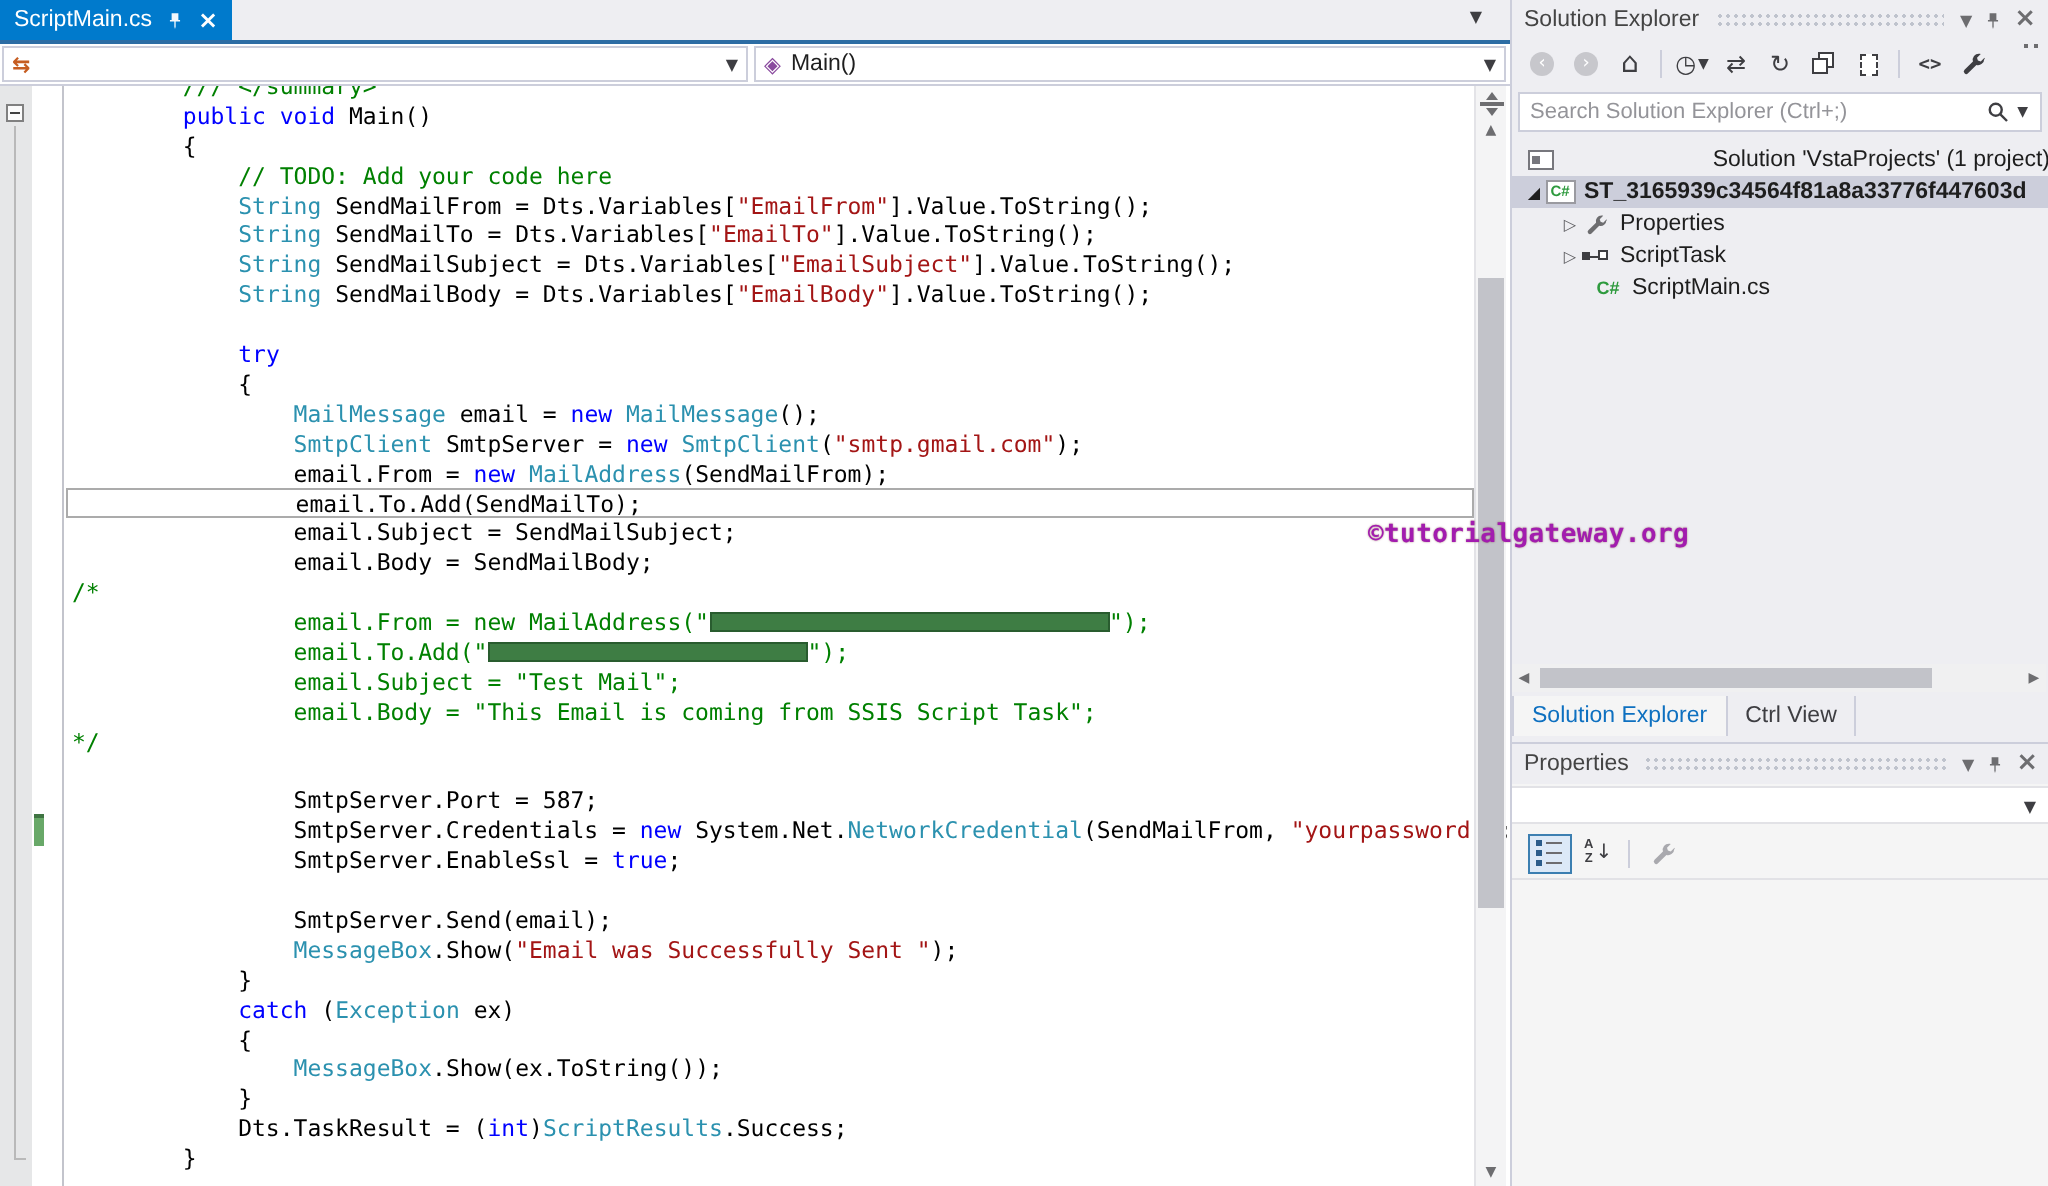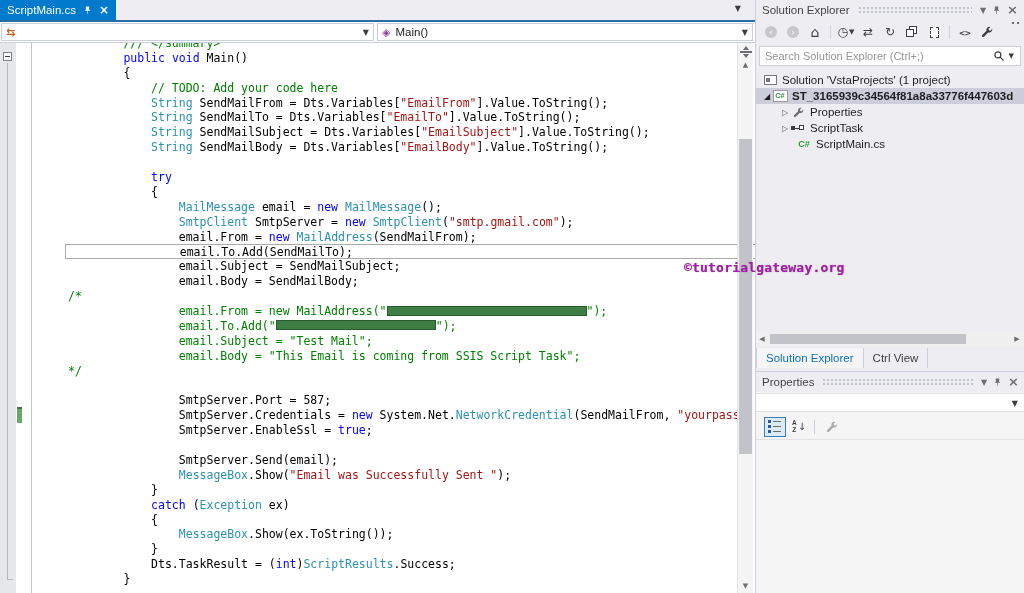--- a/index.html
+++ b/index.html
@@ -35,21 +35,21 @@
   .outline-box { position:absolute; left:3px; top:9px; width:9px; height:9px; background:#FBFBFB;
                  border:1px solid #808080; }
   .outline-box::after { content:""; position:absolute; left:1px; top:3px; width:5px; height:1px; background:#404040; }
   .guide { position:absolute; left:7px; top:20px; width:1px; height:517px; background:#B9B9B9; }
   .guide-foot { position:absolute; left:7px; top:536px; width:6px; height:1px; background:#B9B9B9; }
   .change-bar { position:absolute; left:17px; top:364px; width:5px; height:16px; background:#68A868;
                 border-top:2px solid #3F7442; }
 
   .code-lines { position:absolute; left:33px; top:-7px; width:722px;
                 font-family:"DejaVu Sans Mono", monospace; font-size:11.5px; line-height:14.9px;
-                white-space:pre;padding-left:32px; }
+                white-space:pre; }
   .cl { height:14.9px; padding-left:3px; }
   .cl.boxed { width:704px; border:1px solid #ABABAB; }
   .tok-k { color:#0000FF; } .tok-t { color:#2B91AF; } .tok-s { color:#A31515; }
   .tok-c { color:#008000; } .tok-p { color:#000000; }
   .redact { display:inline-block; height:10px; background:#3E7D44; border:1px solid #295C2F;
             vertical-align:middle; margin-top:-2px; }
 
   .vscroll { position:absolute; left:737px; top:0; width:16px; height:550px; background:#F4F4F5;
              border-left:1px solid #E3E3E7; }
   .vs-splitter { position:absolute; left:2px; top:3px; width:12px; height:12px; }
@@ -261,21 +261,21 @@
       <span class="search-btn">
         <svg width="12" height="12" viewBox="0 0 16 16">
             <circle cx="6.5" cy="6.5" r="4" fill="none" stroke="#3E3E42" stroke-width="1.6"></circle>
             <line x1="9.6" y1="9.6" x2="14" y2="14" stroke="#3E3E42" stroke-width="1.6"></line>
           </svg>
         <span class="mini-dd">▼</span>
       </span>
     </div>
 
     <div class="se-tree">
-      <div class="trow" style="padding-left:6px;">
+      <div class="trow" style="padding-left:6px;justify-content:space-between;">
         <span class="ti">
             <span class="sol-ic"></span>
           </span>
         <span class="lbl">Solution 'VstaProjects' (1 project)</span>
       </div>
       <div class="trow sel bold" style="padding-left:6px;">
         <span class="exp open">◢</span>
         <span class="ti">
             <span class="csproj">C#</span>
           </span>

